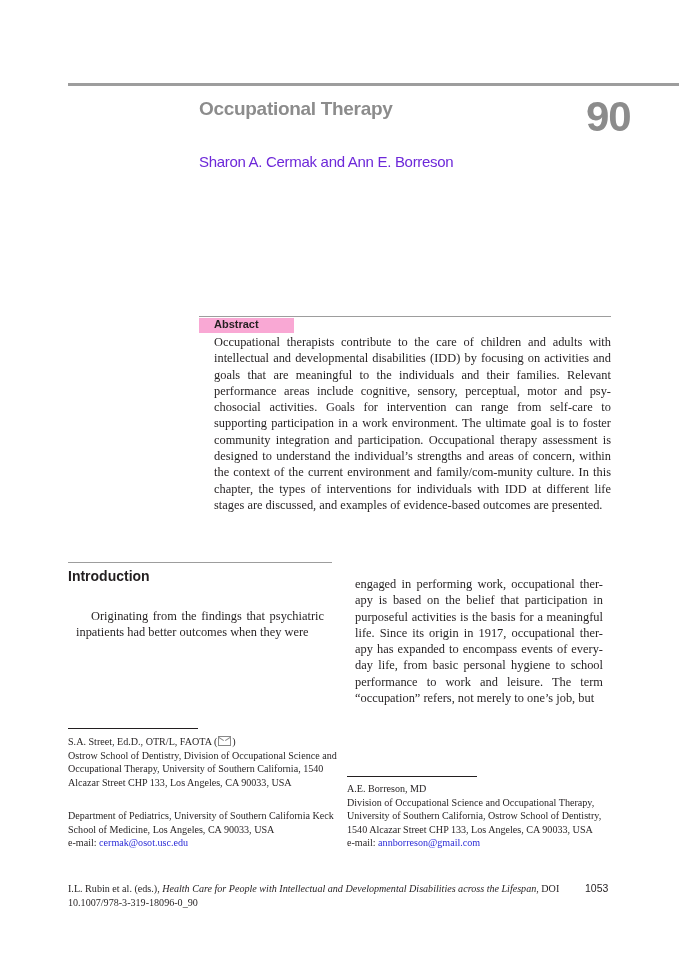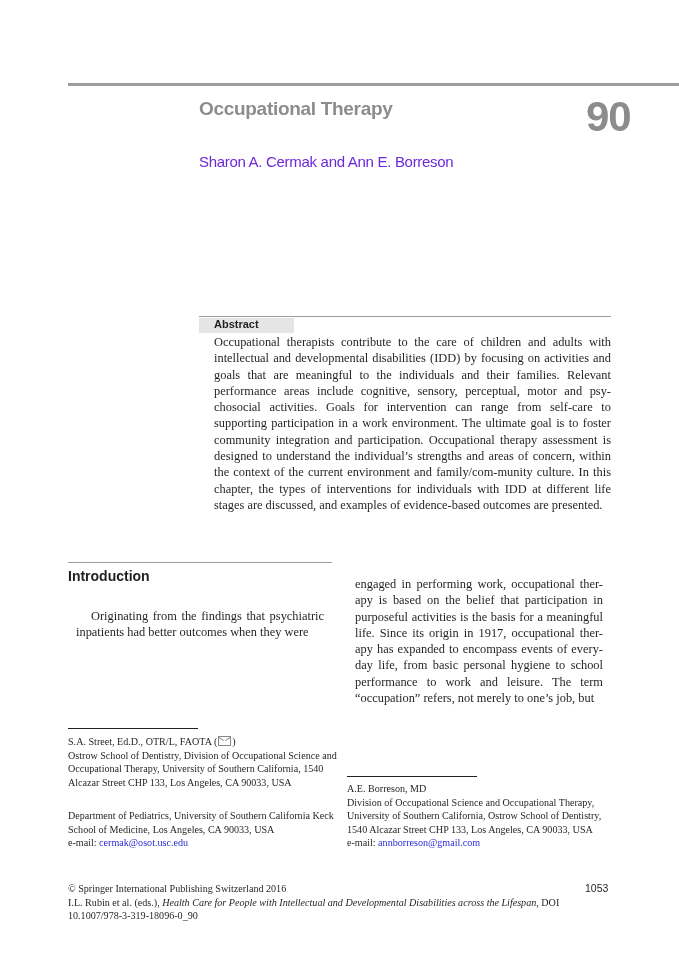--- a/index.html
+++ b/index.html
@@ -3,21 +3,21 @@
 <meta charset="utf-8">
 <style>
   html, body { margin: 0; padding: 0; background: #ffffff; }
   body { width: 679px; height: 970px; position: relative; overflow: hidden; font-family: "Liberation Serif", serif; color: #231f20; }
   .abs { position: absolute; }
   .top-rule { left: 68px; top: 83px; width: 611px; height: 3px; background: #9d9d9d; }
   .chapter-title { left: 199px; top: 98px; font-family: "Liberation Sans", sans-serif; font-weight: bold; font-size: 19px; color: #8c8c8c; letter-spacing: -0.3px; }
   .chapter-num { left: 586px; top: 93px; font-family: "Liberation Sans", sans-serif; font-weight: bold; font-size: 42px; color: #8c8c8c; letter-spacing: -1px; }
   .authors { left: 199px; top: 153px; font-family: "Liberation Sans", sans-serif; font-size: 15px; color: #6d28d9; letter-spacing: -0.3px; }
   .abstract-rule { left: 199px; top: 316px; width: 412px; height: 1px; background: #9d9d9d; }
-  .abstract-label { left: 199px; top: 318px; width: 95px; height: 15px; background: #e5e5e5; }
+  .abstract-label { left: 199px; top: 318px; width: 95px; height: 15px; background: #f9a8d4; }
   .abstract-label span { position: absolute; left: 15px; top: 0px; font-family: "Liberation Sans", sans-serif; font-weight: bold; font-size: 11px; color: #231f20; }
   .abstract-body { left: 214px; top: 334px; width: 397px; font-size: 12.4px; line-height: 16.3px; text-align: justify; }
   .intro-rule { left: 68px; top: 562px; width: 264px; height: 1px; background: #9d9d9d; }
   .intro-heading { left: 68px; top: 568px; font-family: "Liberation Sans", sans-serif; font-weight: bold; font-size: 14px; color: #231f20; }
   .col-text { font-size: 12.4px; line-height: 16.3px; text-align: justify; }
   .col-left { left: 68px; top: 600px; width: 264px; }
   .col-right { left: 347px; top: 568px; width: 264px; }
   .col-left p, .col-right p { margin: 8px; }
   .indent { text-indent: 15px; }
   .ref { color: #2b2bd6; }
@@ -74,16 +74,15 @@
 </div>
 
 <div class="abs fn-rule-right"></div>
 <div class="abs fn fn-right">
   <p>A.E. Borreson, MD</p>
   <p>Division of Occupational Science and Occupational Therapy, University of Southern California, Ostrow School of Dentistry, 1540 Alcazar Street CHP 133, Los Angeles, CA 90033, USA</p>
   <p><span>e-mail: </span><a class="email">annborreson@gmail.com</a></p>
 </div>
 
 <div class="abs footer">
-  <p>© Springer International Publishing Switzerland 2016</p>
   <p><span>I.L. Rubin et al. (eds.), </span><i>Health Care for People with Intellectual and Developmental Disabilities across the Lifespan</i><span>, DOI 10.1007/978-3-319-18096-0_90</span></p>
 </div>
 <div class="abs page-num">1053</div>
 
 </body></html>

